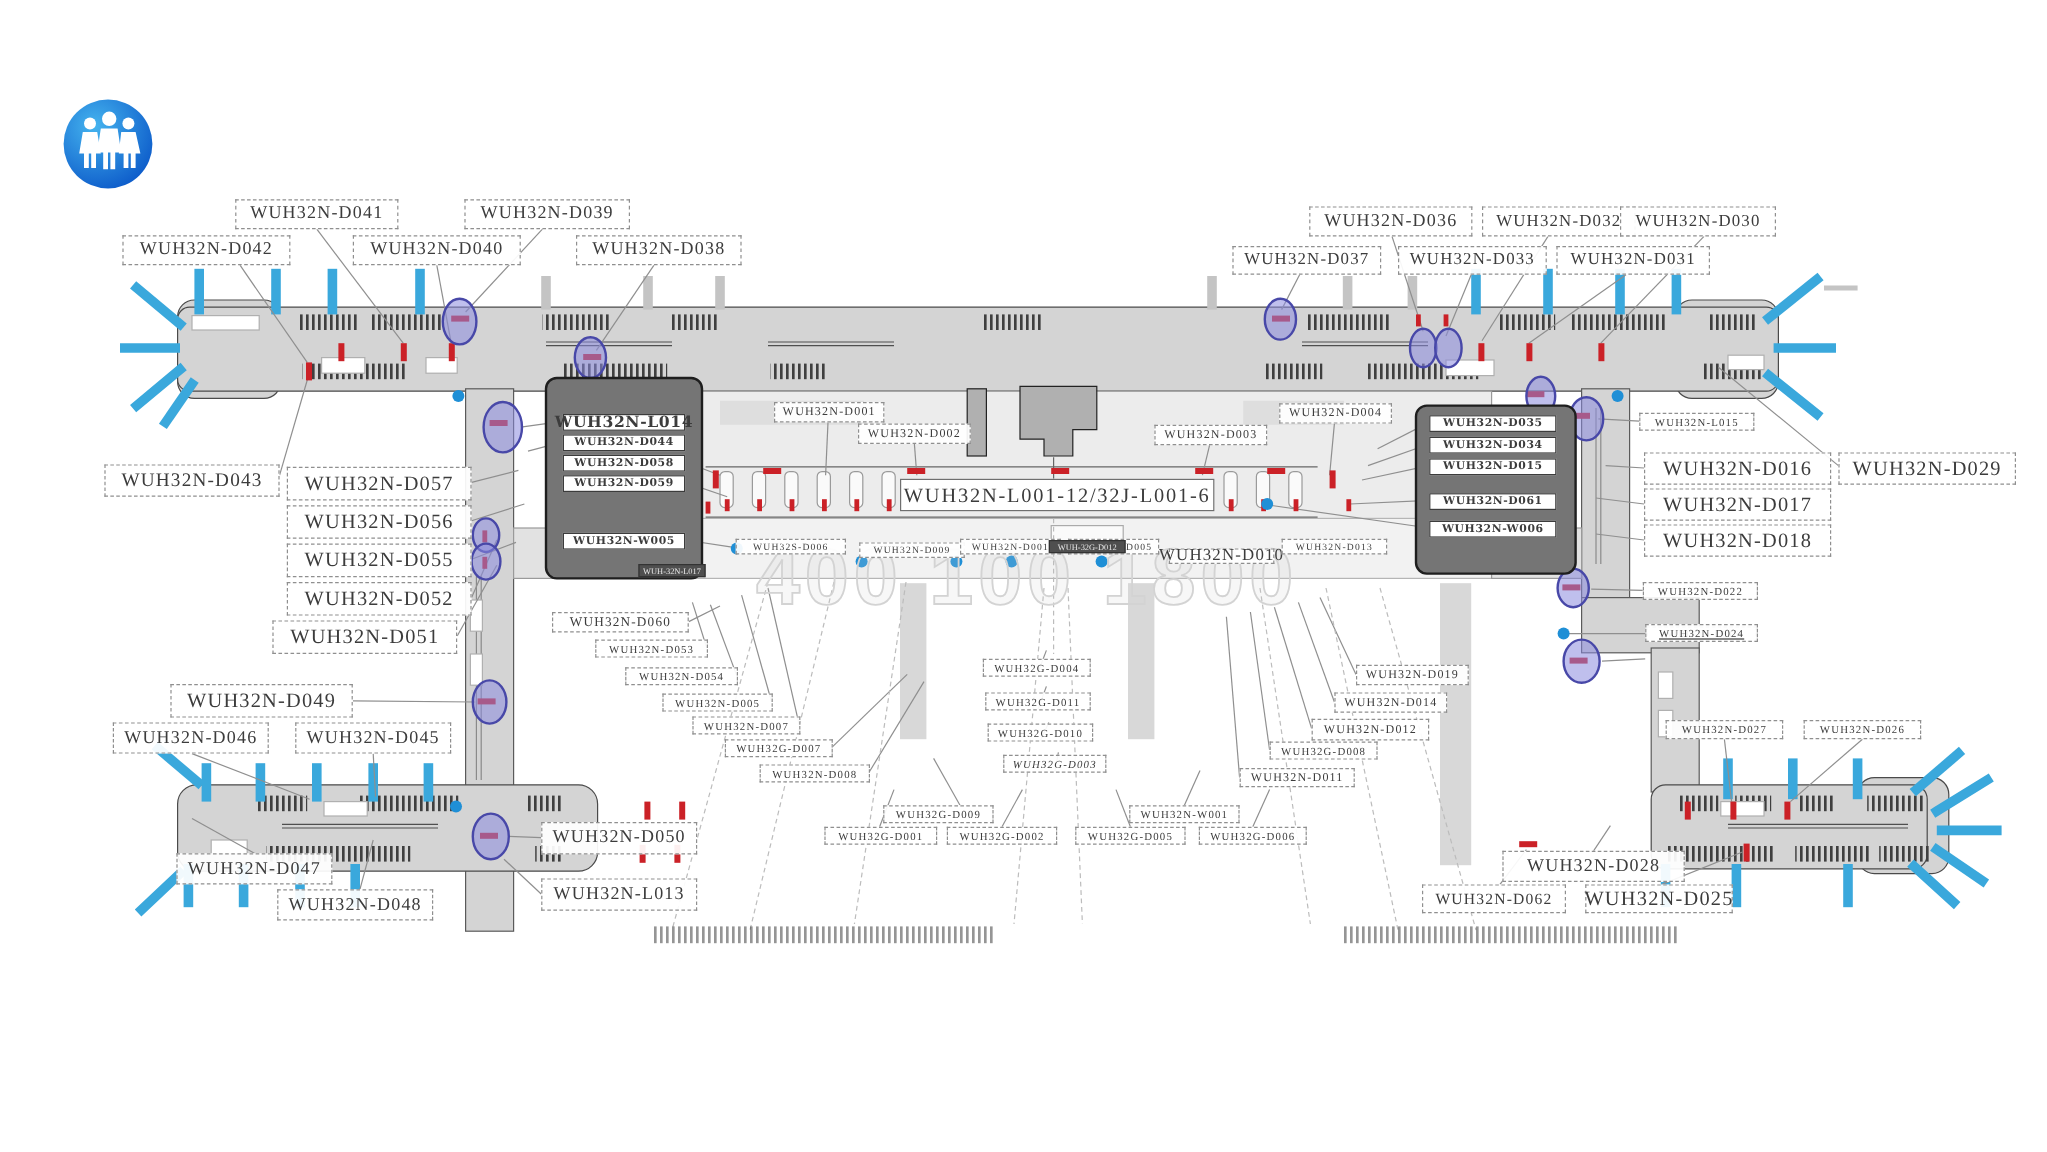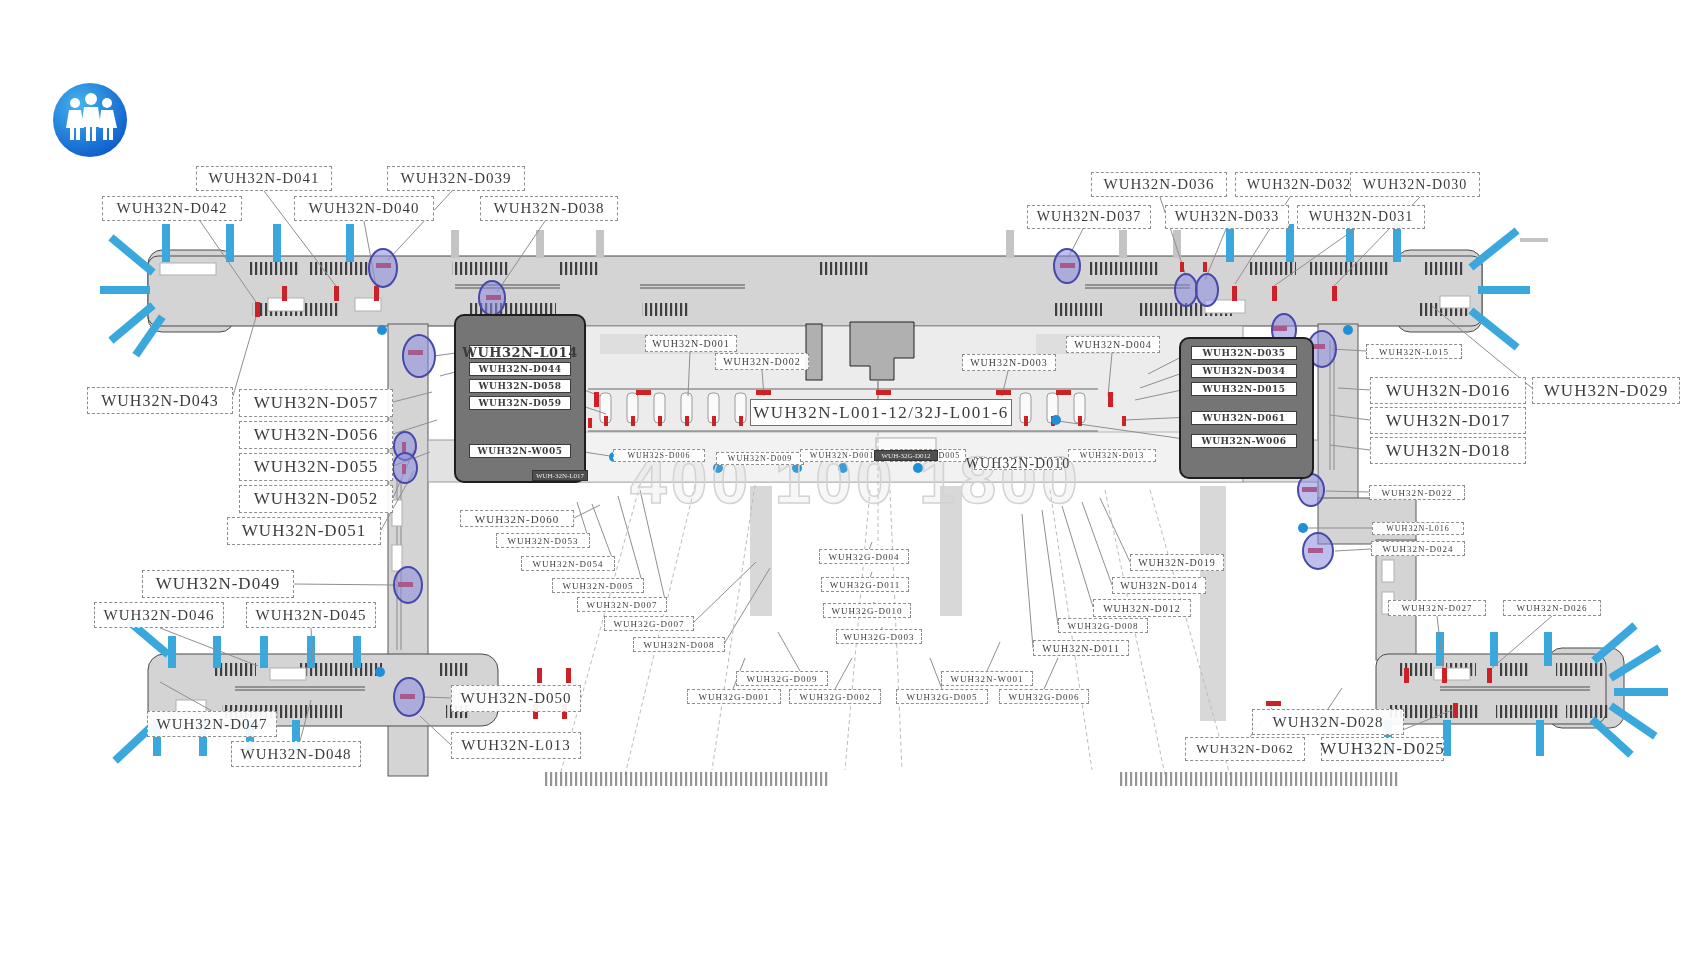--- a/index.html
+++ b/index.html
@@ -439,40 +439,40 @@
       <div class="lab " style="left: 962px; top: 354px; width: 94px; height: 17px; font-size: 10px;">WUH32N-D003</div>
       <div class="lab " style="left: 1066px; top: 336px; width: 94px; height: 17px; font-size: 10px;">WUH32N-D004</div>
       <div class="lab " style="left: 1130px; top: 554px; width: 94px; height: 17px; font-size: 10px;">WUH32N-D019</div>
       <div class="lab " style="left: 1112px; top: 577px; width: 94px; height: 17px; font-size: 10px;">WUH32N-D014</div>
       <div class="lab " style="left: 1093px; top: 599px; width: 98px; height: 18px; font-size: 10px;">WUH32N-D012</div>
       <div class="lab " style="left: 1058px; top: 618px; width: 90px; height: 15px; font-size: 9px;">WUH32G-D008</div>
       <div class="lab " style="left: 1033px; top: 640px; width: 96px; height: 16px; font-size: 10px;">WUH32N-D011</div>
       <div class="lab " style="left: 1366px; top: 344px; width: 96px; height: 15px; font-size: 9px;">WUH32N-L015</div>
       <div class="lab " style="left: 1369px; top: 485px; width: 96px; height: 15px; font-size: 9px;">WUH32N-D022</div>
       <div class="lab " style="left: 1372px; top: 522px; width: 92px; height: 13px; font-size: 8px;">WUH32N-L016</div>
-      <div class="lab " style="left: 1371px; top: 541px; width: 94px; height: 15px; font-size: 9px;">WUH32N-D024</div>
+      <div class="lab " style="left: 1371px; top: 520px; width: 94px; height: 15px; font-size: 9px; text-decoration: underline;">WUH32N-D024</div>
       <div class="lab " style="left: 1388px; top: 600px; width: 98px; height: 16px; font-size: 9px;">WUH32N-D027</div>
       <div class="lab " style="left: 1503px; top: 600px; width: 98px; height: 16px; font-size: 9px;">WUH32N-D026</div>
       <div class="lab " style="left: 460px; top: 510px; width: 114px; height: 17px; font-size: 11px;">WUH32N-D060</div>
       <div class="lab " style="left: 496px; top: 533px; width: 94px; height: 15px; font-size: 9px;">WUH32N-D053</div>
       <div class="lab " style="left: 521px; top: 556px; width: 94px; height: 15px; font-size: 9px;">WUH32N-D054</div>
       <div class="lab " style="left: 552px; top: 578px; width: 92px; height: 15px; font-size: 9px;">WUH32N-D005</div>
       <div class="lab " style="left: 577px; top: 597px; width: 90px; height: 15px; font-size: 9px;">WUH32N-D007</div>
       <div class="lab " style="left: 604px; top: 616px; width: 90px; height: 15px; font-size: 9px;">WUH32G-D007</div>
       <div class="lab " style="left: 633px; top: 637px; width: 92px; height: 15px; font-size: 9px;">WUH32N-D008</div>
       <div class="lab " style="left: 736px; top: 671px; width: 92px; height: 15px; font-size: 9px;">WUH32G-D009</div>
       <div class="lab " style="left: 687px; top: 689px; width: 94px; height: 15px; font-size: 9px;">WUH32G-D001</div>
       <div class="lab " style="left: 789px; top: 689px; width: 92px; height: 15px; font-size: 9px;">WUH32G-D002</div>
       <div class="lab " style="left: 941px; top: 671px; width: 92px; height: 15px; font-size: 9px;">WUH32N-W001</div>
       <div class="lab " style="left: 896px; top: 689px; width: 92px; height: 15px; font-size: 9px;">WUH32G-D005</div>
       <div class="lab " style="left: 999px; top: 689px; width: 90px; height: 15px; font-size: 9px;">WUH32G-D006</div>
       <div class="lab " style="left: 819px; top: 549px; width: 90px; height: 15px; font-size: 9px;">WUH32G-D004</div>
       <div class="lab " style="left: 821px; top: 577px; width: 88px; height: 15px; font-size: 9px;">WUH32G-D011</div>
       <div class="lab " style="left: 823px; top: 603px; width: 88px; height: 15px; font-size: 9px;">WUH32G-D010</div>
-      <div class="lab " style="left: 836px; top: 629px; width: 86px; height: 15px; font-size: 9px;">WUH32G-D003</div>
+      <div class="lab " style="left: 836px; top: 629px; width: 86px; height: 15px; font-size: 9px; font-style: italic;">WUH32G-D003</div>
       <div class="lab " style="left: 613px; top: 449px; width: 92px; height: 13px; font-size: 8px;">WUH32S-D006</div>
       <div class="lab " style="left: 716px; top: 452px; width: 88px; height: 13px; font-size: 8px;">WUH32N-D009</div>
       <div class="lab " style="left: 800px; top: 449px; width: 84px; height: 13px; font-size: 8px;">WUH32N-D001</div>
       <div class="lab " style="left: 890px; top: 449px; width: 76px; height: 13px; font-size: 8px;">WUH32N-D005</div>
       <div class="lab " style="left: 974px; top: 457px; width: 88px; height: 13px; font-size: 14px;">WUH32N-D010</div>
       <div class="lab " style="left: 1068px; top: 449px; width: 88px; height: 13px; font-size: 8px;">WUH32N-D013</div>
       <div class="lab vP" style="left: 469px; top: 345px; width: 102px; height: 14px; font-size: 13px;">WUH32N-L014</div>
       <div class="lab vP" style="left: 469px; top: 362px; width: 102px; height: 14px; font-size: 9px;">WUH32N-D044</div>
       <div class="lab vP" style="left: 469px; top: 379px; width: 102px; height: 14px; font-size: 9px;">WUH32N-D058</div>
       <div class="lab vP" style="left: 469px; top: 396px; width: 102px; height: 14px; font-size: 9px;">WUH32N-D059</div>

